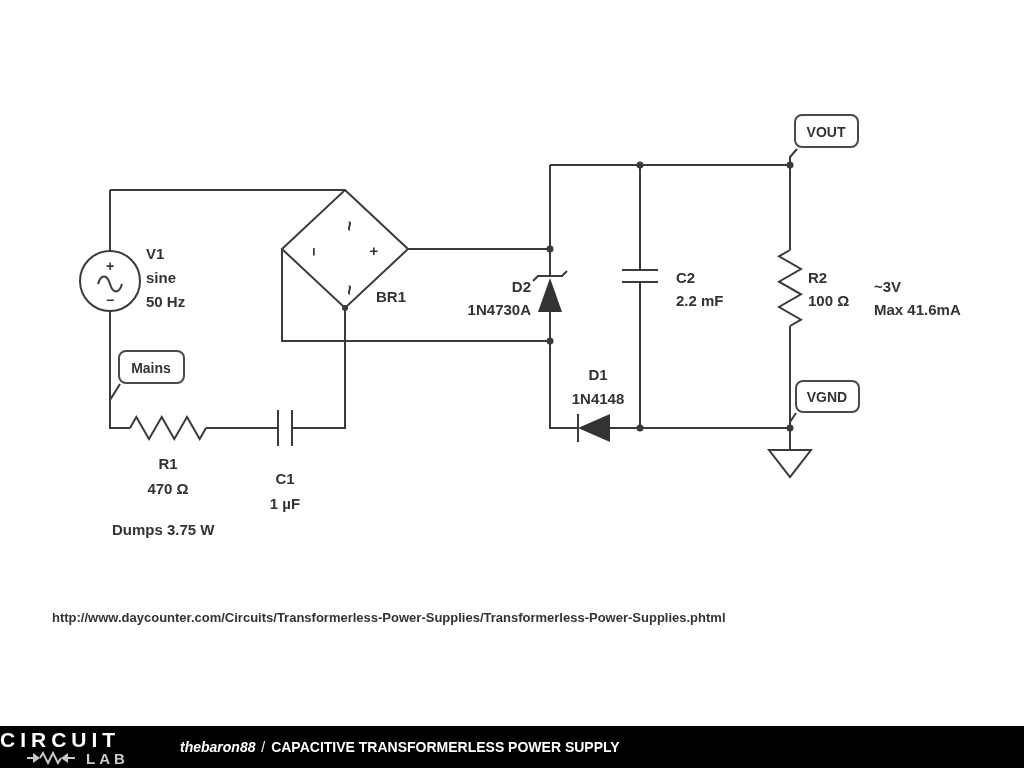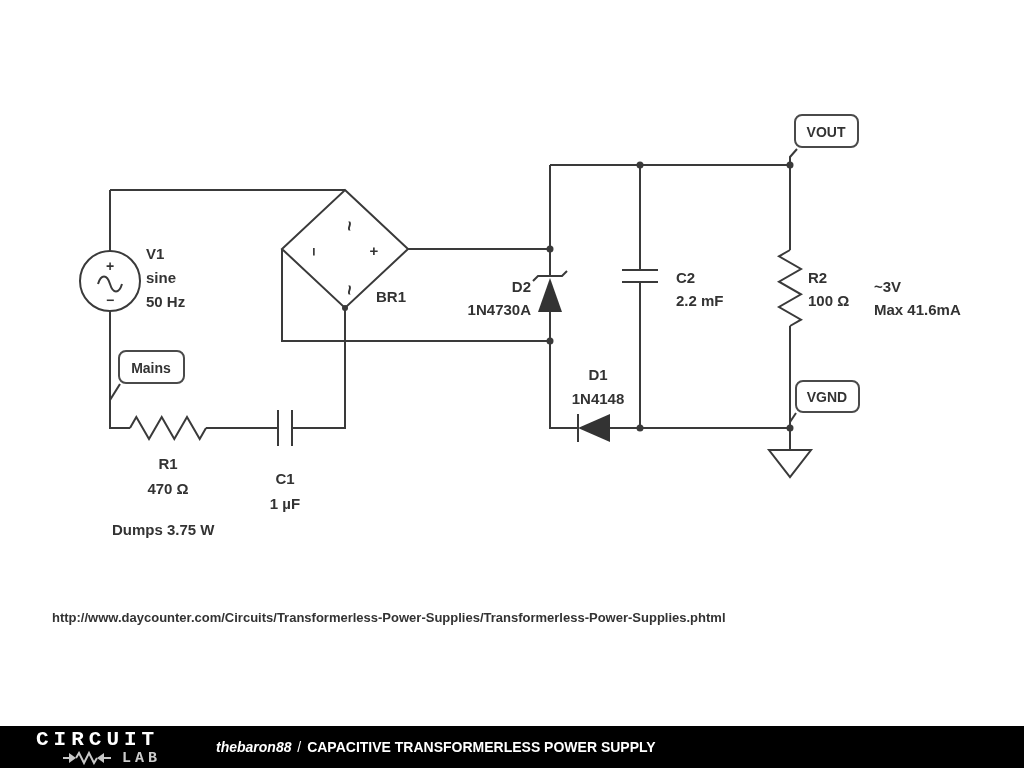--- a/index.html
+++ b/index.html
@@ -16,21 +16,21 @@
   .t15{font-size:15px;}
   .t14{font-size:14px;}
   .t13{font-size:13px;}
   .t18{font-size:18px;}
   .flag-box{fill:#ffffff;stroke:#4a4a4a;stroke-width:2;}
   
   .footer{
     position:absolute;left:0;top:726px;width:1024px;height:42px;
     background:#000000;color:#ffffff;display:flex;align-items:center;
   }
-  .logo{margin-left:36px;width:152px;flex:0 0 auto;font-family:Liberation Mono, monospace;}
+  .logo{width:152px;flex:0 0 auto;}
   .logo-top{font-size:21px;font-weight:bold;letter-spacing:5px;color:#ffffff;line-height:1;}
   .logo-bottom{display:flex;align-items:center;gap:10px;margin-top:1px;padding-left:26px;}
   .logo-lab{font-size:15px;font-weight:bold;letter-spacing:4px;color:#cccccc;line-height:1;}
   .credit{margin-left:28px;font-size:14px;line-height:1.3;color:#ffffff;}
   .credit .author{font-style:italic;font-weight:bold;}
   .credit .divider{font-weight:normal;padding:0 2px;}
   .credit .title{font-weight:bold;}
   .credit .line2{font-weight:bold;}
 </style>
 </head>

